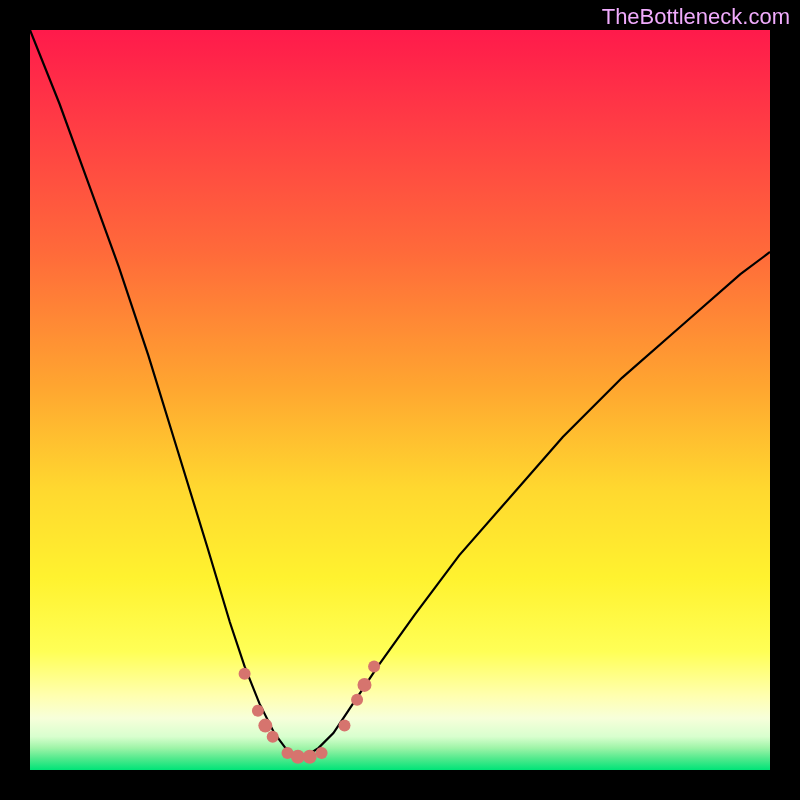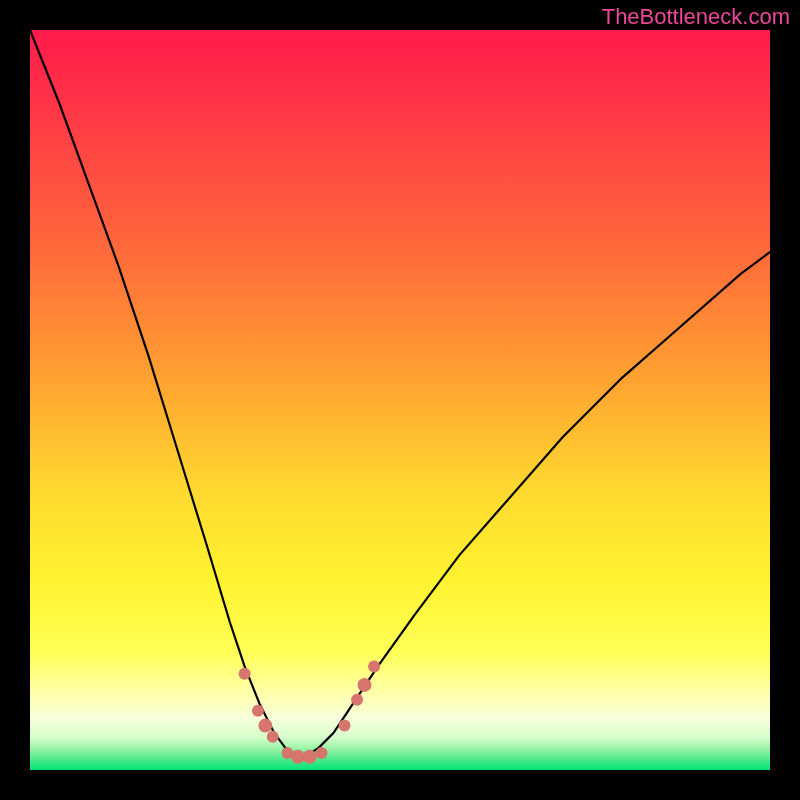--- a/index.html
+++ b/index.html
@@ -13,21 +13,21 @@
   .outer {
     width: 800px;
     height: 800px;
     background: #000;
     position: relative;
   }
   .watermark {
     position: absolute;
     top: 4px;
     right: 10px;
-    color: #ec4899;
+    color: #f0abfc;
     font-size: 22px;
     font-weight: 500;
     font-family: Arial, Helvetica, sans-serif;
     letter-spacing: 0px;
     z-index: 10;
   }
   .plot-area {
     position: absolute;
     left: 30px;
     top: 30px;

